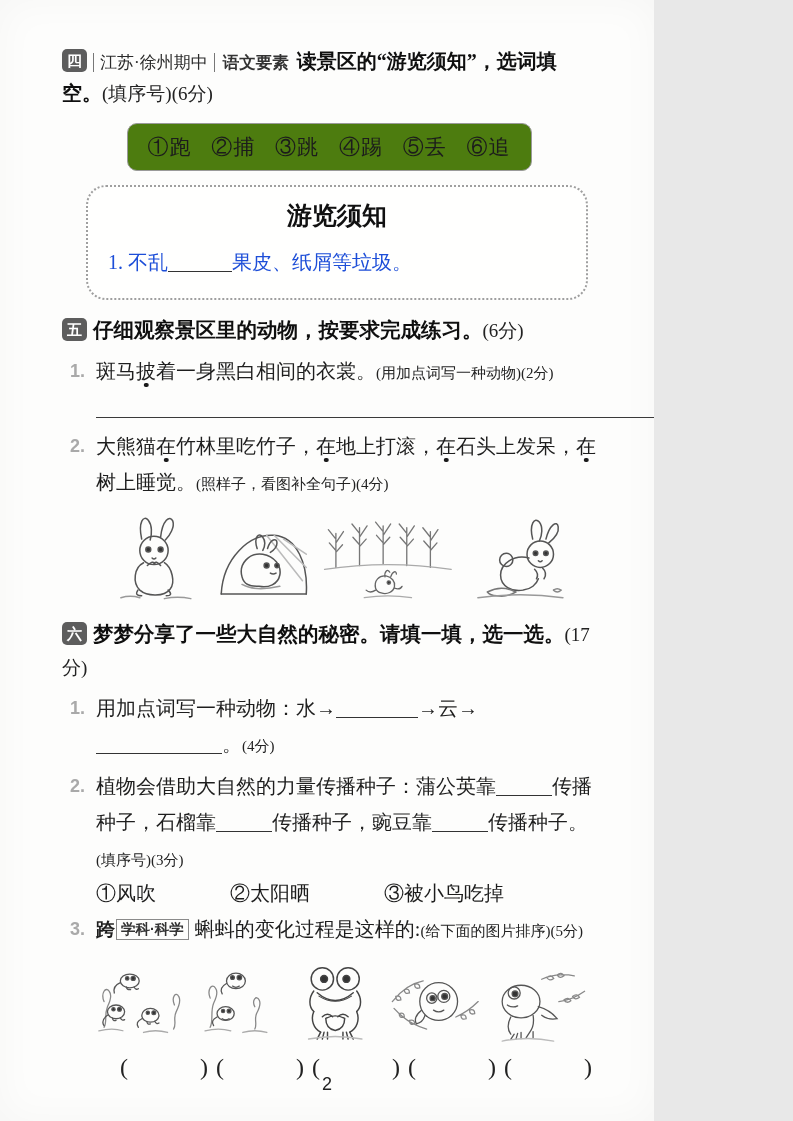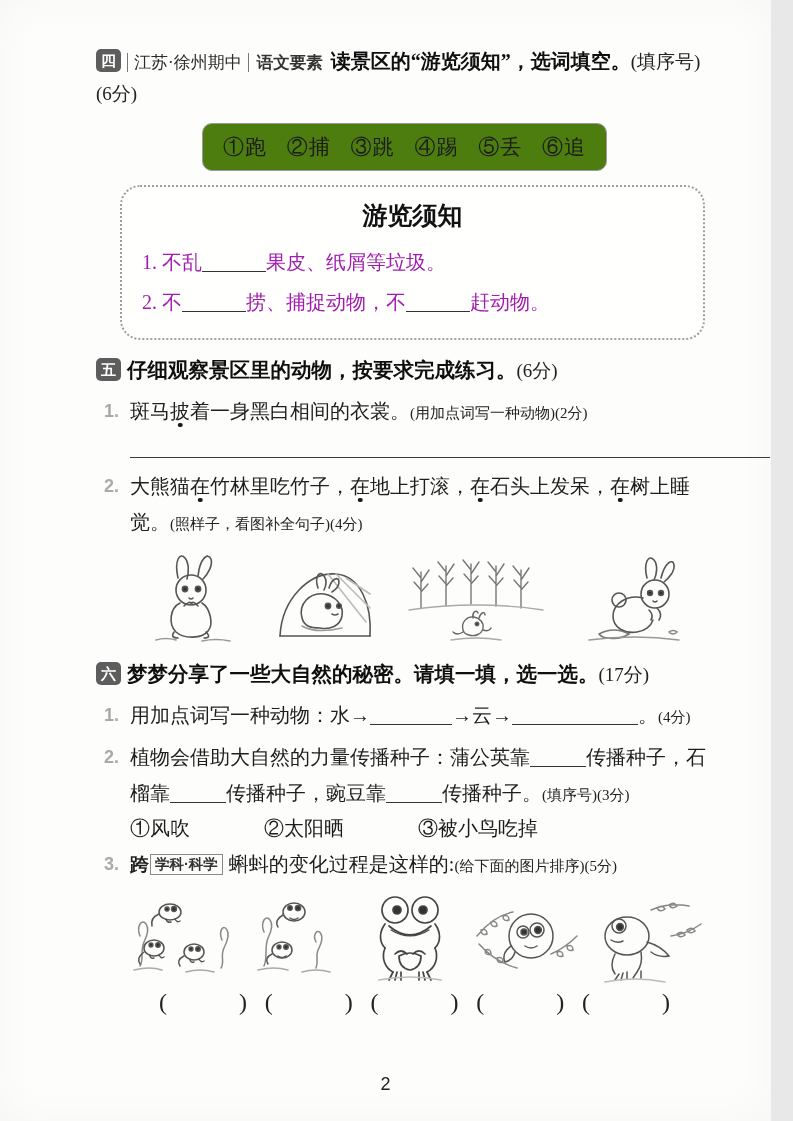--- a/index.html
+++ b/index.html
@@ -1,20 +1,20 @@
 <!DOCTYPE html>
 <html><head>
 <meta charset="utf-8">
 <style>
   * { margin:0; padding:0; box-sizing:border-box; }
   html,body { background:#e8e8e8; }
   body { width:793px; font-family:"Liberation Serif","DejaVu Serif",serif; color:#1c1c1c; }
   .page {
-    width:771px; height:1121px; background:#fdfdfc; position:relative;
-    padding:46px 58px 0 96px; overflow:hidden;
+    width:654px; height:1121px; background:#fdfdfc; position:relative;
+    padding:46px 58px 0 62px; overflow:hidden;
     box-shadow:inset 0 0 40px rgba(0,0,0,0.03);
   }
   .sec-badge {
     display:inline-block; width:25px; height:23px; background:#5d5d5d; color:#fff;
     border-radius:5px; text-align:center; line-height:23px; font-size:15px;
     font-family:"Liberation Sans","DejaVu Sans",sans-serif; font-weight:bold;
     vertical-align:2px; margin-right:6px;
   }
   .hdr { font-size:20px; line-height:30px; }
   .src-label { font-size:17px; color:#2a2a2a; padding:0 6px; border-left:1.5px solid #777; border-right:1.5px solid #777; margin-right:8px; }
@@ -25,21 +25,21 @@
   .word-bank {
     width:405px; margin:14px auto 14px; border:1.5px solid #9a9a9a; border-radius:10px;
     padding:9px 10px; text-align:center; font-size:21px; letter-spacing:1px;
     display:flex; justify-content:space-around; background:#4d7c0f;
   }
   .notice-box {
     border:2.2px dotted #9f9f9f; border-radius:20px; margin:4px 8px 14px 24px;
     padding:12px 20px 16px; background:#fffffe;
   }
   .notice-title { text-align:center; font-weight:bold; font-size:25px; margin-bottom:10px; color:#111;}
-  .notice-line { font-size:20px; line-height:40px; color:#a21caf; }
+  .notice-line { font-size:20px; line-height:40px; color:#1d4ed8; }
   .blank { display:inline-block; border-bottom:1.2px solid #333; height:18px; vertical-align:-3px; }
   .b65 { width:64px; } .b80 { width:82px; } .b110 { width:108px; } .b120 { width:126px; } .b55 { width:56px; }
 
   .q-section { margin-top:10px; }
   .q-head { font-size:20.5px; line-height:32px; margin-bottom:6px; }
   .subq { padding-left:34px; position:relative; font-size:20px; line-height:36px; margin-top:4px; color:#1e1e1e; }
   .subq-num {
     position:absolute; left:8px; top:0; color:#a9a9a9; font-weight:bold;
     font-family:"Liberation Sans","DejaVu Sans",sans-serif; font-size:18px;
   }
@@ -82,24 +82,20 @@
     <span>④踢</span>
     <span>⑤丢</span>
     <span>⑥追</span>
   </div>
 
   <div class="notice-box">
     <div class="notice-title">游览须知</div>
     <div class="notice-line">
       <span>1.</span>
       <span>不乱</span><span class="blank b65"></span><span>果皮、纸屑等垃圾。</span>
-    </div>
-    <div class="notice-line">
-      <span>2.</span>
-      <span>不</span><span class="blank b65"></span><span>捞、捕捉动物，不</span><span class="blank b65"></span><span>赶动物。</span>
     </div>
   </div>
 
   <div class="q-section">
     <div class="q-head">
       <span class="sec-badge">五</span><span class="bold">仔细观察景区里的动物，按要求完成练习。</span><span class="score">(6分)</span>
     </div>
 
     <div class="subq">
       <span class="subq-num">1.</span>

